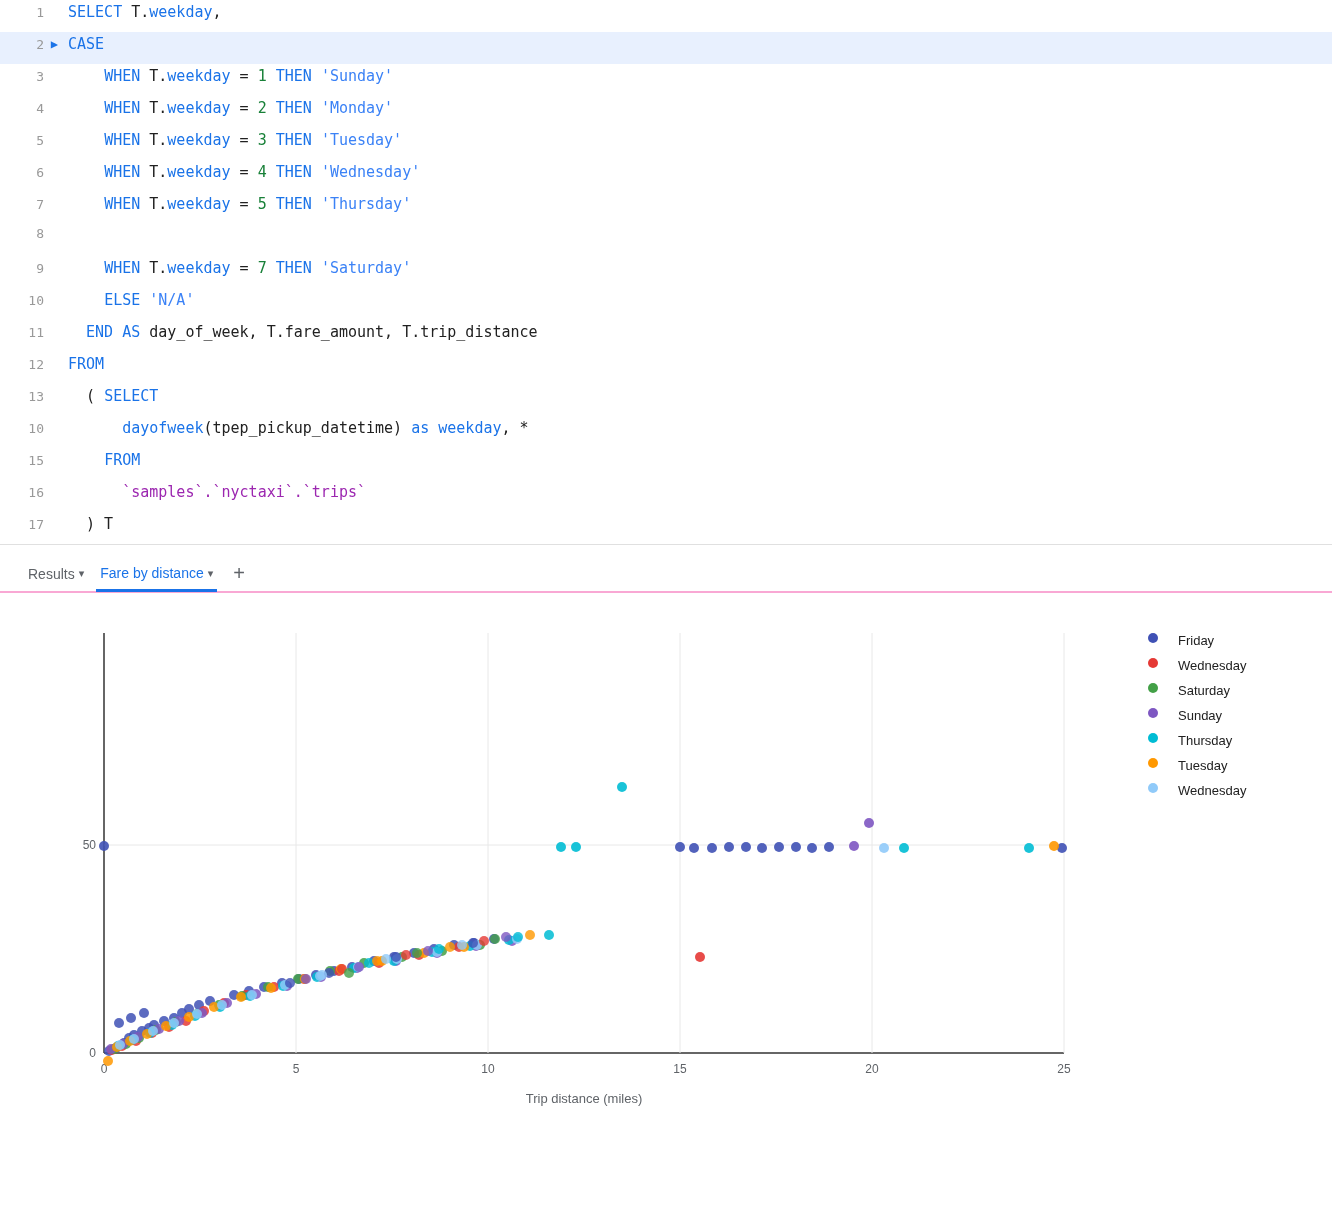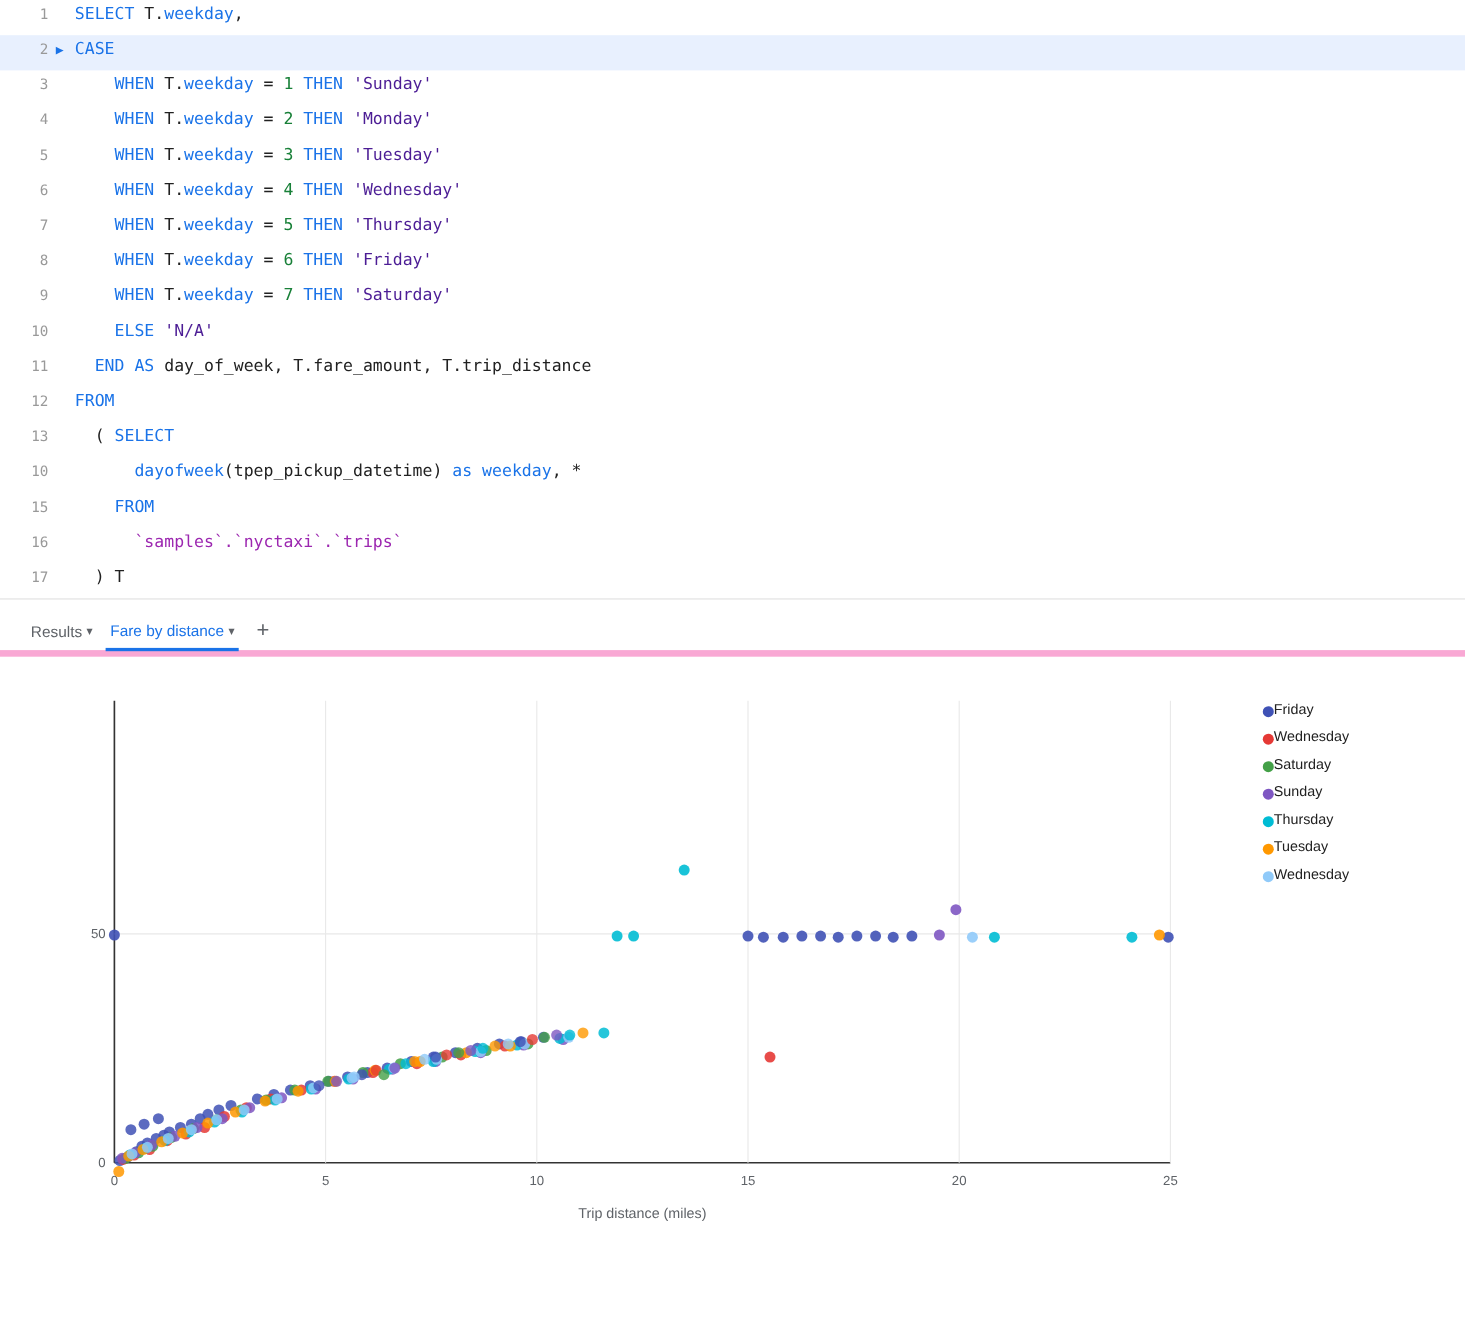--- a/index.html
+++ b/index.html
@@ -42,36 +42,36 @@
       right: 2px;
       color: #1a73e8;
       font-size: 12px;
     }
     .code-content {
       padding-left: 8px;
       white-space: pre;
     }
     
     .kw { color: #1a73e8; font-weight: normal; } 
-    .str { color: #4c1d95; } 
+    .str { color: #3b82f6; } 
     .fn { color: #1a73e8; } 
     .alias { color: #1a73e8; } 
     .backtick { color: #9c27b0; } 
     .num { color: #188038; } 
     .plain { color: #212121; }
 
     
     .results-section {
       padding: 0;
     }
     .tabs-bar {
       display: flex;
       align-items: center;
       padding: 12px 24px 0 24px;
-      border-bottom: 6px solid #f9a8d4;
+      border-bottom: 2px solid #f9a8d4;
       gap: 8px;
     }
     .tab {
       display: flex;
       align-items: center;
       padding: 8px 4px;
       font-size: 14px;
       cursor: pointer;
       color: #5f6368;
       border-bottom: 2px solid transparent;
@@ -108,22 +108,22 @@
       width: 160px;
       display: flex;
       flex-direction: column;
       gap: 10px;
       padding-top: 20px;
       font-size: 13px;
       color: #212121;
     }
     .legend-item {
       display: flex;
-      align-items: flex-end;
-      gap: 0;
+      align-items: flex-start;
+      gap: 20px;
     }
     .legend-dot {
       width: 10px;
       height: 10px;
       border-radius: 50%;
       flex-shrink: 0;
     }
     svg.chart {
       width: 1100px;
       height: 500px;
@@ -176,21 +176,20 @@
     <div class="code-line">
       <div class="line-num">6</div>
       <div class="code-content"><span class="plain">    </span><span class="kw">WHEN</span><span class="plain"> T.</span><span class="alias">weekday</span><span class="plain"> = </span><span class="num">4</span><span class="plain"> </span><span class="kw">THEN</span><span class="plain"> </span><span class="str">'Wednesday'</span></div>
     </div>
     <div class="code-line">
       <div class="line-num">7</div>
       <div class="code-content"><span class="plain">    </span><span class="kw">WHEN</span><span class="plain"> T.</span><span class="alias">weekday</span><span class="plain"> = </span><span class="num">5</span><span class="plain"> </span><span class="kw">THEN</span><span class="plain"> </span><span class="str">'Thursday'</span></div>
     </div>
     <div class="code-line">
       <div class="line-num">8</div>
-      <div class="code-content"><span class="plain">    </span><span class="kw">WHEN</span><span class="plain"> T.</span><span class="alias">weekday</span><span class="plain"> = </span><span class="num">6</span><span class="plain"> </span><span class="kw">THEN</span><span class="plain"> </span><span class="str">'Friday'</span></div>
     </div>
     <div class="code-line">
       <div class="line-num">9</div>
       <div class="code-content"><span class="plain">    </span><span class="kw">WHEN</span><span class="plain"> T.</span><span class="alias">weekday</span><span class="plain"> = </span><span class="num">7</span><span class="plain"> </span><span class="kw">THEN</span><span class="plain"> </span><span class="str">'Saturday'</span></div>
     </div>
     <div class="code-line">
       <div class="line-num">10</div>
       <div class="code-content"><span class="plain">    </span><span class="kw">ELSE</span><span class="plain"> </span><span class="str">'N/A'</span></div>
     </div>
     <div class="code-line">

